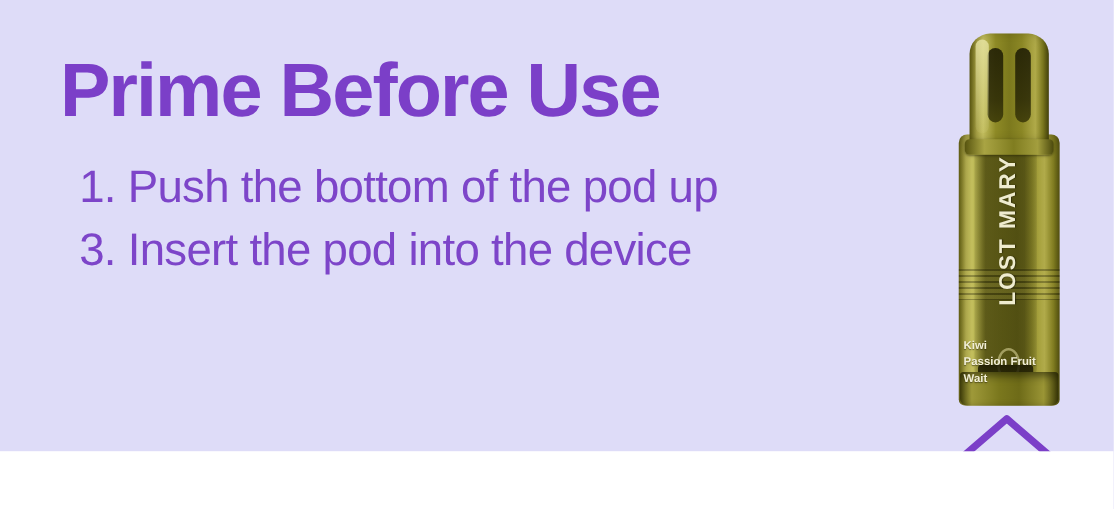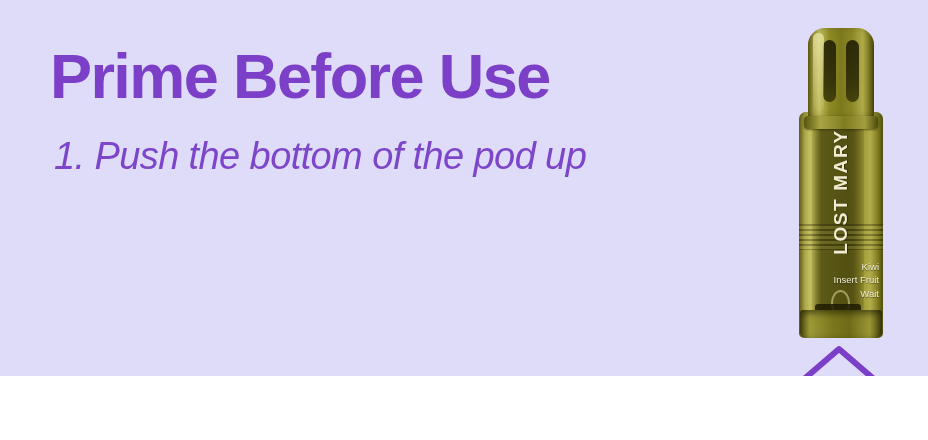--- a/index.html
+++ b/index.html
@@ -35,23 +35,22 @@
     font-weight: bold;
     color: #7b3fc8;
     letter-spacing: -1.6px;
     line-height: 1.02;
     margin: 0 0 22px 0;
     white-space: nowrap;
   }
 
   #steps-list {
     list-style: none;
-    margin: 4px;
+    margin: 16px;
     padding: 0;
-    font-style: italic;
   }
   .step-item {
     font-size: 38px;
     color: #7d45c9;
     line-height: 1.38;
     letter-spacing: -0.6px;
     white-space: nowrap;
   }
 
   
@@ -226,25 +225,25 @@
     letter-spacing: 1.6px;
     color: #efeccf;
     text-shadow: 0 1px 1px rgba(25,23,3,0.6);
     white-space: nowrap;
   }
 
   
   #pod-flavour {
     position: absolute;
     left: 8px;
-    top: 232px;
+    top: 254px;
     width: 76px;
-    text-align: right;
+    text-align: left;
     font-size: 9.5px;
-    font-weight: normal;
+    font-weight: bold;
     line-height: 1.42;
     color: #f2efd6;
     text-shadow: 0 1px 1px rgba(25,23,3,0.55);
   }
 
   
   #up-arrow {
     position: absolute;
     left: 797px;
     top: 344px;
@@ -256,20 +255,21 @@
 <body>
 
 <div id="banner">
 
   <div id="text-block">
 
     <h1 id="page-title">Prime Before Use</h1>
 
     <ol id="steps-list">
       <li class="step-item">1. Push the bottom of the pod up</li>
+      <li class="step-item">3. Insert the pod into the device</li>
     </ol>
 
   </div>
 
   <div id="pod-graphic">
 
     <div id="pod-body"></div>
     <div id="pod-reservoir"></div>
 
     <div id="pod-ribs"></div>
@@ -283,21 +283,21 @@
       <div class="mouth-slot" id="mouth-slot-right"></div>
       <div id="mouth-gloss"></div>
     </div>
 
     <div id="pod-collar"></div>
 
     <div id="pod-brand">LOST MARY</div>
 
     <div id="pod-flavour">
       <div>Kiwi</div>
-      <div>Insert Fruit</div>
+      <div>Passion Fruit</div>
       <div>Wait</div>
     </div>
 
   </div>
 
   <svg id="up-arrow" viewBox="0 0 84 56">
     <path d="M 42 5 L 78 36 L 60 36 L 60 51 L 24 51 L 24 36 L 6 36 Z" fill="none" stroke="#7b3fc8" stroke-width="6" stroke-linejoin="round" stroke-linecap="round"></path>
   </svg>
 
 </div>

